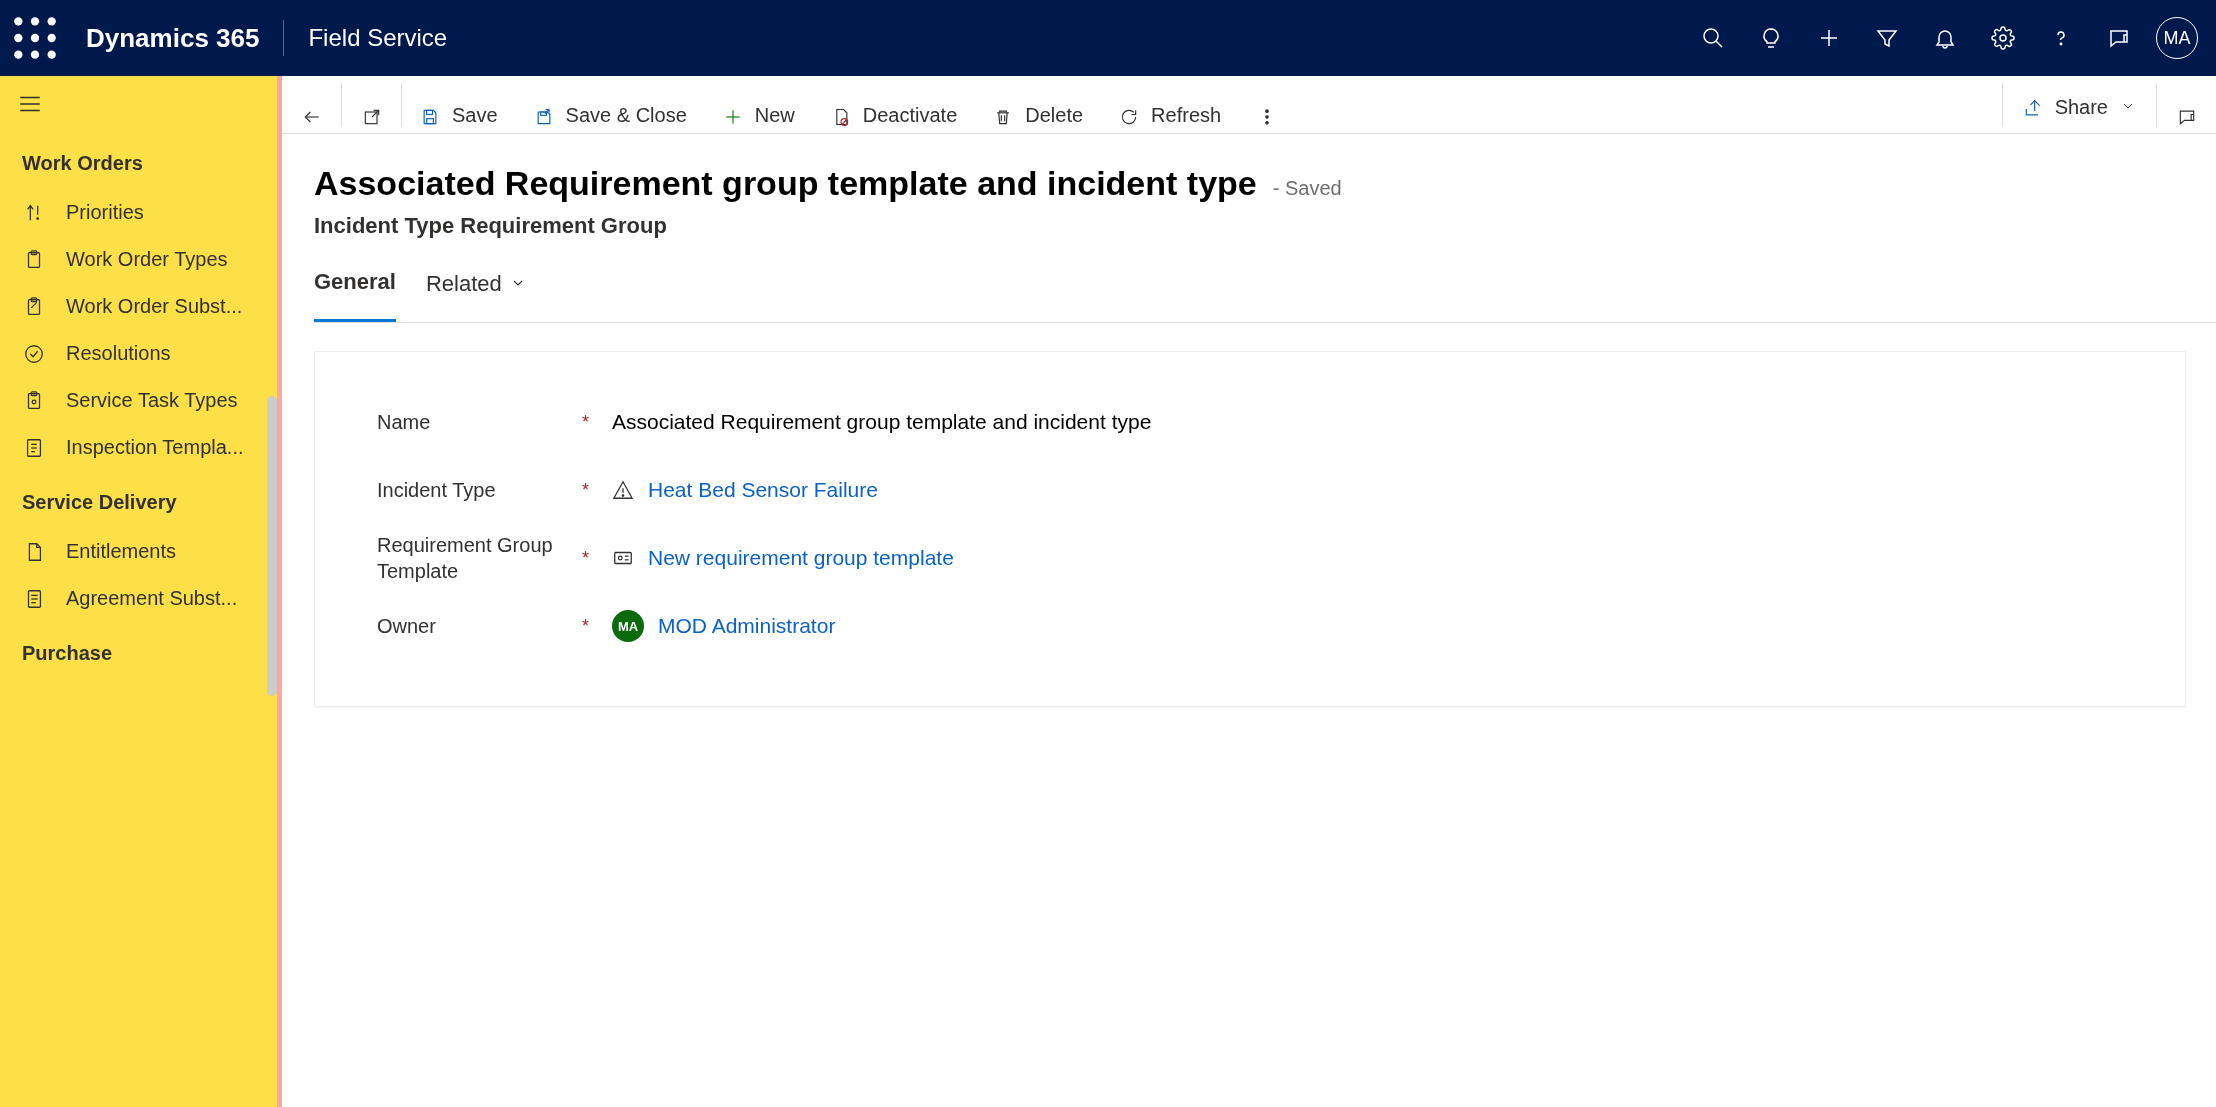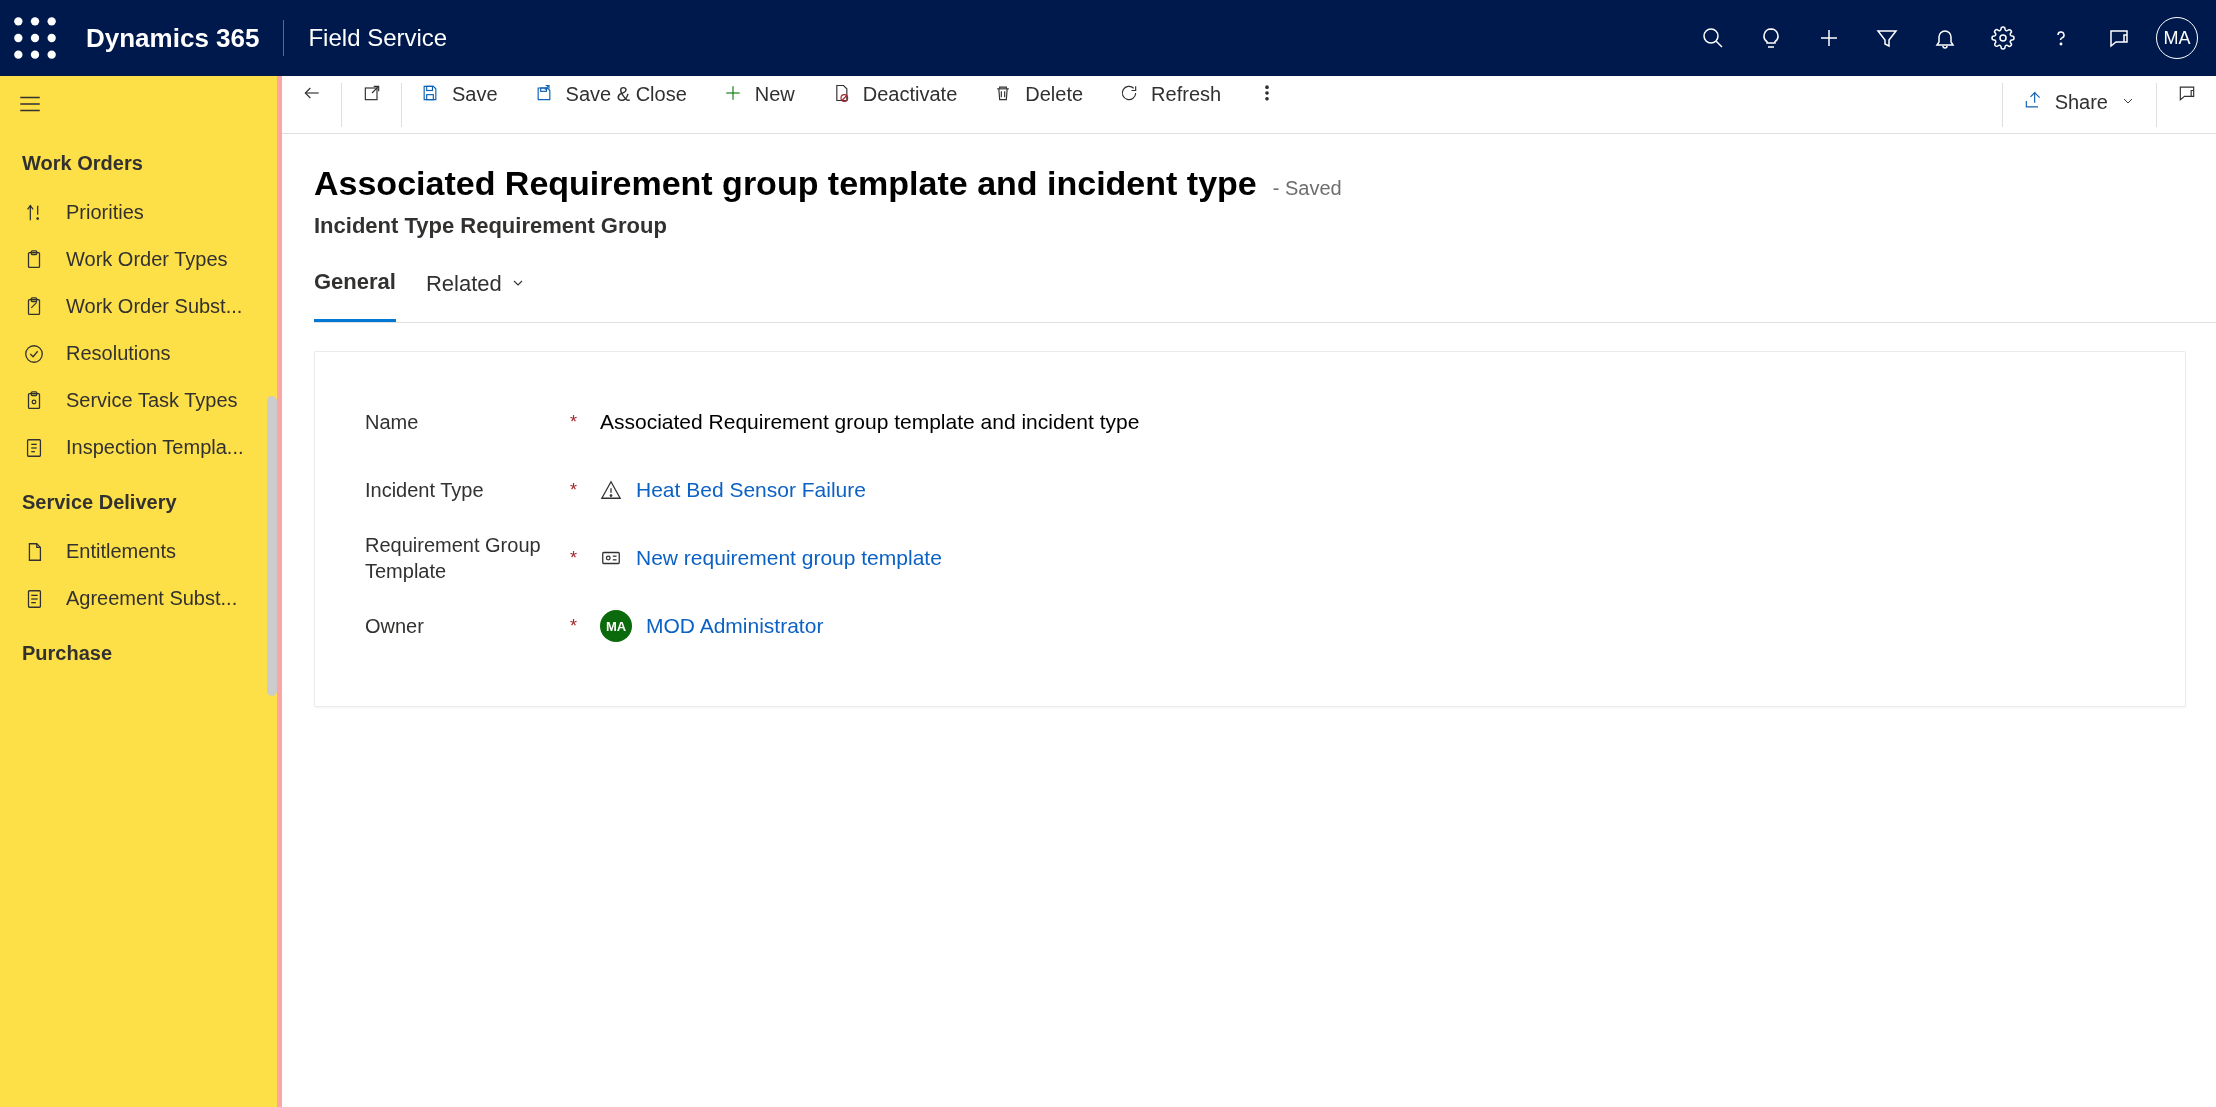--- a/index.html
+++ b/index.html
@@ -26,39 +26,39 @@
 .sidebar .scroll { overflow-y:auto; height:calc(100% - 56px); padding-left:22px; padding-right:6px;}
 .sidebar .heading { font-size:20px; font-weight:700; color:#323130; margin-top:20px; margin-bottom:14px; }
 .sidebar-item { display:flex; align-items:center; gap:20px; padding:12px 0; cursor:pointer; font-size:20px; color:#323130; white-space:nowrap; overflow:hidden; text-overflow:ellipsis; }
 .sidebar-item .ic { width:24px; display:flex;align-items:center;justify-content:center; flex-shrink:0; }
 .sidebar-item .ic svg { width:22px;height:22px; stroke:#323130; fill:none; stroke-width:1.4; }
 .sb-track { position:absolute; right:0; top:320px; width:10px; height:300px; background:#ccc; border-radius:5px; }
 
 
 .main { flex:1; display:flex; flex-direction:column; min-width:0; }
 .cmdbar { height:58px; border-bottom:1px solid #e1dfdd; display:flex; align-items:center; padding:0 0; }
-.cmdbtn { display:flex; align-items:flex-start; gap:12px; padding:0 18px; height:44px; cursor:pointer; font-size:20px; color:#323130; border-right:none; }
+.cmdbtn { display:flex; align-items:flex-end; gap:12px; padding:0 18px; height:44px; cursor:pointer; font-size:20px; color:#323130; border-right:none; }
 .cmdbtn svg { width:20px;height:20px; stroke:#323130; fill:none; stroke-width:1.4; }
 .cmdbtn.iconly { padding:0; width:60px; justify-content:center; border-right:1px solid #e1dfdd; }
 .cmdbar .spacer { flex:1; }
 .cmdbtn.share { border-left:1px solid #e1dfdd; padding:8px 20px; }
 .cmdbtn.assist { border-left:1px solid #e1dfdd; width:60px; justify-content:center; padding:0; }
 
 .content { padding: 30px 0 0 32px; overflow:auto; flex:1; }
 .title-row { display:flex; align-items:baseline; gap:16px; }
 .page-title { font-size:34px; font-weight:600; color:#000; }
 .saved { font-size:20px; color:#6e6e6e; }
 .subtitle { font-size:22px; font-weight:600; color:#323130; margin-top:10px; }
 
 .tabs { display:flex; gap:30px; margin-top:30px; border-bottom:1px solid #e1dfdd; }
 .tab { padding-bottom:24px; font-size:22px; cursor:pointer; display:flex; gap:8px; align-items:center; }
 .tab.active { font-weight:700; border-bottom:3px solid #0078d4; }
 
 .card { background:#fff; border:1px solid #edebe9; box-shadow:0 1px 2px rgba(0,0,0,0.05); margin:28px 30px 0 0; padding:30px 50px 40px 50px; border-radius:2px; }
-.field { display:flex; align-items:center; min-height:56px; margin:12px 0; }
+.field { display:flex; align-items:center; min-height:56px; margin:12px 12px; }
 .flabel { width:205px; font-size:20px; color:#323130; line-height:1.3; }
 .req { width:30px; color:#a4262c; font-size:18px; }
 .fval { flex:1; font-size:21px; color:#000; display:flex; align-items:center; gap:14px; }
 .fval .link { color:#0b61c4; cursor:pointer; }
 .fval svg { width:22px; height:22px; stroke:#323130; fill:none; stroke-width:1.4; flex-shrink:0; }
 .owner-badge { width:32px;height:32px; border-radius:50%; background:#0b6a0b; color:#fff; display:flex;align-items:center;justify-content:center; font-size:13px; font-weight:600; }
 
 .chev svg { width:16px;height:16px; }
 </style>
 </head>

